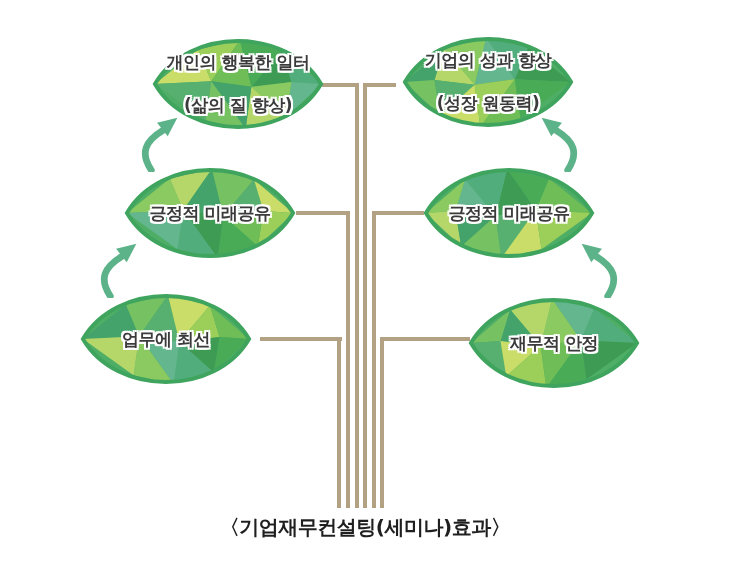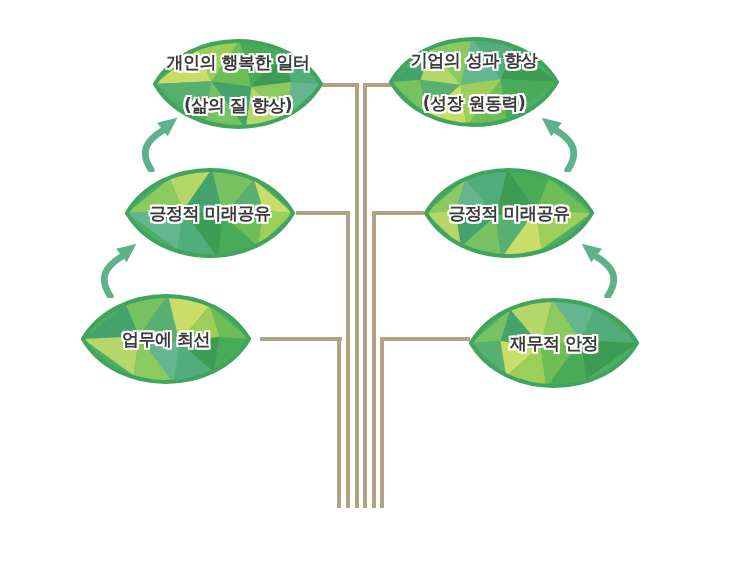--- a/index.html
+++ b/index.html
@@ -83,21 +83,21 @@
           <polygon points="3,53 62,50 56,91" fill="#57b06f"></polygon>
         </g>
         <path d="M3,53 C38,-7 142,-7 177,53 C142,113 38,113 3,53 Z" fill="none" stroke="var(--leaf_border)" stroke-width="4"></path>
       </svg>
     <div class="leaf-text">
       <div class="leaf-label">개인의 행복한 일터</div>
       <div class="leaf-sublabel">(삶의 질 향상)</div>
     </div>
   </div>
 
-  <div class="leaf" style="left:388px;top:31px;">
+  <div class="leaf" style="left:402px;top:31px;">
     <svg class="leaf-svg mirror" viewBox="0 0 180 106">
         <defs>
           <clipPath id="leafClip1">
             <path d="M3,53 C38,-7 142,-7 177,53 C142,113 38,113 3,53 Z"></path>
           </clipPath>
         </defs>
         <path d="M3,53 C38,-7 142,-7 177,53 C142,113 38,113 3,53 Z" fill="var(--leaf_base)"></path>
         <g clip-path="url(#leafClip1)">
           <polygon points="3,53 48,17 62,50" fill="#3d9b54"></polygon>
           <polygon points="48,17 92,7 62,50" fill="#52ad7d"></polygon>
@@ -246,14 +246,15 @@
   </svg>
   <svg class="arrow mirror" viewBox="0 0 44 60" style="left:538px;top:114px;">
     <path d="M14,58 C2,40 8,28 26,17" fill="none" stroke="var(--arrow)" stroke-width="7" stroke-linecap="round"></path>
     <polygon points="41,4 31,23 20,9" fill="var(--arrow)"></polygon>
   </svg>
   <svg class="arrow mirror" viewBox="0 0 44 60" style="left:578px;top:240px;">
     <path d="M14,58 C2,40 8,28 26,17" fill="none" stroke="var(--arrow)" stroke-width="7" stroke-linecap="round"></path>
     <polygon points="41,4 31,23 20,9" fill="var(--arrow)"></polygon>
   </svg>
 
+  <div class="caption">〈기업재무컨설팅(세미나)효과〉</div>
 
 </div>
 
 </body></html>

